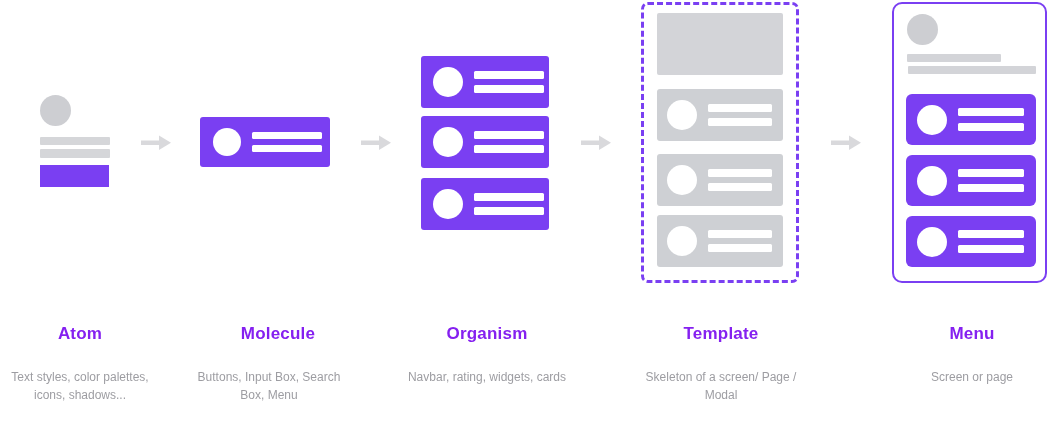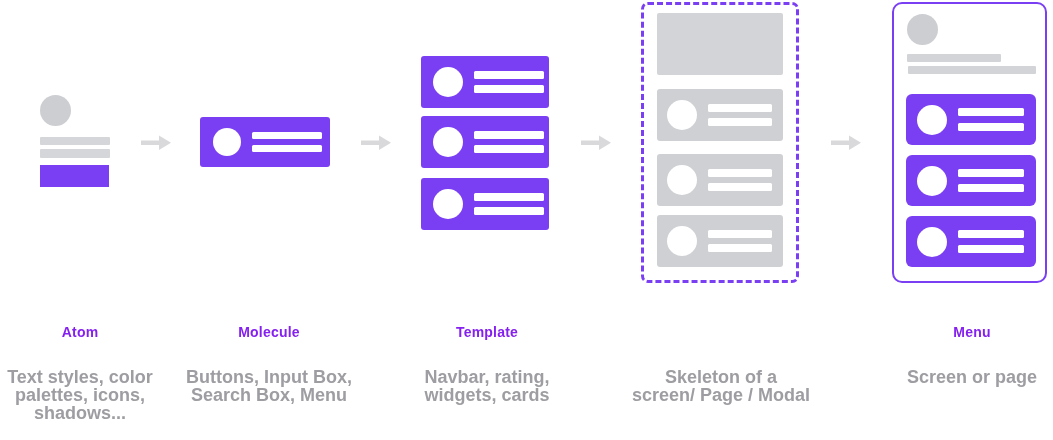--- a/index.html
+++ b/index.html
@@ -44,26 +44,26 @@
   
   .mol-card{left:200px;top:117px;width:130px;height:50px;}
   .mol-card .dot{width:28px;height:28px;margin-left:13px;}
   .mol-card .bar{width:70px;height:7px;}
   .mol-card .bar + .bar{margin-top:6px;}
   .org-card{left:421px;width:128px;height:52px;}
   .org-card .dot{width:30px;height:30px;margin-left:12px;}
   .org-card .bar{width:70px;height:8px;}
   .org-card .bar + .bar{margin-top:6px;}
   
-  .stage-label{position:absolute;top:324px;font-size:14px;font-weight:800;
+  .stage-label{position:absolute;top:324px;font-size:17px;font-weight:800;
     color:var(--label);text-align:center;letter-spacing:.2px;}
-  .stage-desc{position:absolute;top:368px;font-size:18px;font-weight:700;
+  .stage-desc{position:absolute;top:368px;font-size:12px;font-weight:400;
     color:var(--text-gray);text-align:center;line-height:18px;}
   .lbl-atom{left:0;width:160px;}      .desc-atom{left:0;width:160px;}
-  .lbl-molecule{left:185px;width:168px;} .desc-molecule{left:185px;width:168px;}
+  .lbl-molecule{left:194px;width:168px;} .desc-molecule{left:185px;width:168px;}
   .lbl-organism{left:407px;width:160px;} .desc-organism{left:407px;width:160px;}
   .lbl-template{left:641px;width:160px;} .desc-template{left:631px;width:180px;}
   .lbl-page{left:892px;width:160px;}     .desc-page{left:892px;width:160px;}
 </style>
 </head>
 <body>
 
 <div class="canvas" style="--purple: #7a3ff2; --label: #8520f0; --gray-shape: #cdced2; --gray-bar: #d5d6d9; --gray-card: #ced0d4; --gray-rect: #d3d4d8; --text-gray: #9d9da2; --arrow: #d9d9dc;">
 
   <div class="atom-group">
@@ -172,21 +172,22 @@
       <div class="dot"></div>
       <div class="bars">
         <div class="bar"></div>
         <div class="bar"></div>
       </div>
     </div>
   </div>
 
   <div class="stage-label lbl-atom">Atom</div>
   <div class="stage-label lbl-molecule">Molecule</div>
-  <div class="stage-label lbl-organism">Template</div>
+  <div class="stage-label lbl-organism">Organism</div>
+  <div class="stage-label lbl-template">Template</div>
   <div class="stage-label lbl-page">Menu</div>
 
   <div class="stage-desc desc-atom">Text styles, color palettes, icons, shadows...</div>
   <div class="stage-desc desc-organism">Navbar, rating, widgets, cards</div>
   <div class="stage-desc desc-molecule">Buttons, Input Box, Search Box, Menu</div>
   <div class="stage-desc desc-template">Skeleton of a screen/ Page / Modal</div>
   <div class="stage-desc desc-page">Screen or page</div>
 
 </div>
 

